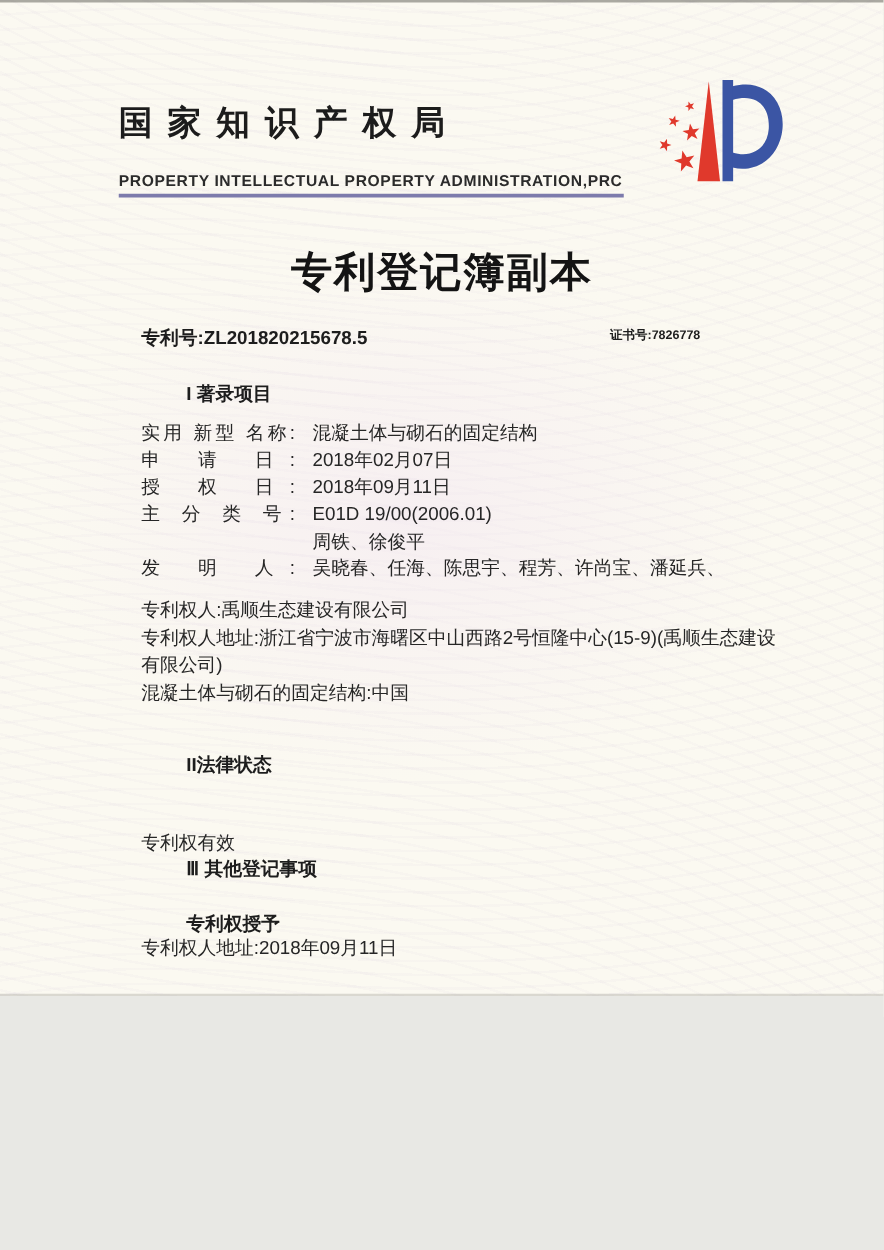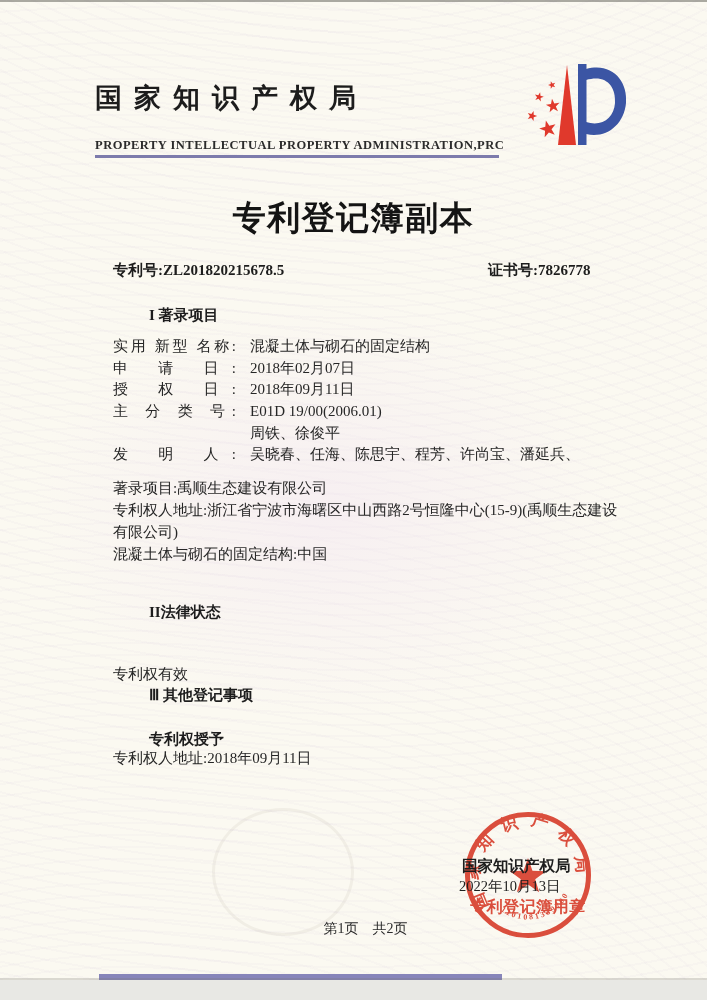--- a/index.html
+++ b/index.html
@@ -1,41 +1,41 @@
 <!DOCTYPE html>
 <html><head>
 <meta charset="utf-8">
 <style>
   html,body{margin:0;padding:0;background:#e8e8e4;}
   .page{
     position:relative;
-    width:707px;height:980px;
+    width:707px;height:797px;
     margin:0 auto;
     overflow:hidden;
-    font-family:Liberation Serif, serif;
+    font-family:Liberation Sans, sans-serif;
     color:#262626;
     background:
       radial-gradient(ellipse 420px 300px at 46% 52%, rgba(243,231,242,0.55), rgba(243,231,242,0) 70%),
       repeating-radial-gradient(circle at 50% -640px, rgba(186,168,204,0.055) 0 2px, rgba(0,0,0,0) 2px 11px),
       repeating-radial-gradient(circle at 18% 1640px, rgba(186,168,204,0.05) 0 2px, rgba(0,0,0,0) 2px 12px),
       #fbf9f1;
   }
   .scan-top{position:absolute;top:0;left:0;right:0;height:2px;background:rgba(70,70,64,0.45);}
   .scan-bottom{position:absolute;bottom:0;left:0;right:0;height:2px;background:rgba(120,118,110,0.25);}
 
   .agency-cn{position:absolute;left:95px;top:80px;font-size:27px;font-weight:600;letter-spacing:12px;color:#1c1c1c;white-space:nowrap;}
   .agency-en{position:absolute;left:95px;top:138px;font-size:12.5px;font-weight:600;letter-spacing:0.5px;color:#2b2b2b;white-space:nowrap;}
   .header-rule{position:absolute;left:95px;top:155px;width:404px;height:3px;}
 
   .logo{position:absolute;left:520px;top:60px;width:118px;height:102px;}
 
   .doc-title{position:absolute;left:0;top:196px;width:707px;text-align:center;font-size:33px;font-weight:700;letter-spacing:1.5px;color:#141414;}
 
   .num-row .patent-no{position:absolute;left:113px;top:261px;font-size:15px;font-weight:700;color:#1d1d1d;}
-  .num-row .cert-no{position:absolute;left:488px;top:261px;font-size:15px;font-weight:700;color:#1d1d1d;}
+  .num-row .cert-no{position:absolute;left:488px;top:261px;font-size:10px;font-weight:700;color:#1d1d1d;}
 
   .sec-heading{position:absolute;left:113px;font-size:15px;font-weight:700;color:#1d1d1d;white-space:nowrap;margin-left:36px;}
   .plain-line{position:absolute;left:113px;font-size:15px;color:#262626;white-space:nowrap;}
 
   .bib{position:absolute;left:113px;top:337px;width:505px;font-size:15px;}
   .bib-row{display:flex;height:21.7px;align-items:baseline;}
   .bib-label{display:inline-block;width:123px;text-align:justify;text-align-last:justify;-moz-text-align-last:justify;white-space:normal;flex:none;}
   .bib-value{margin-left:14px;white-space:nowrap;}
 
   .patentee{position:absolute;left:113px;top:478px;width:520px;font-size:15px;line-height:21.9px;}
@@ -104,21 +104,21 @@
       <span class="bib-label"></span>
       <span class="bib-value">周铁、徐俊平</span>
     </div>
     <div class="bib-row">
       <span class="bib-label">发 明 人:</span>
       <span class="bib-value">吴晓春、任海、陈思宇、程芳、许尚宝、潘延兵、</span>
     </div>
   </div>
 
   <div class="patentee">
-    <div>著录项目:禹顺生态建设有限公司</div>
+    <div>专利权人:禹顺生态建设有限公司</div>
     <div>专利权人地址:浙江省宁波市海曙区中山西路2号恒隆中心(15-9)(禹顺生态建设</div>
     <div>有限公司)</div>
     <div>混凝土体与砌石的固定结构:中国</div>
   </div>
 
   <div class="sec-heading" style="top:603px;">II法律状态</div>
   <div class="plain-line" style="top:625px;margin-top:40px;">专利权有效</div>
 
   <div class="sec-heading" style="top:686px;">Ⅲ 其他登记事项</div>
   <div class="sec-heading" style="top:730px;">专利权授予</div>

